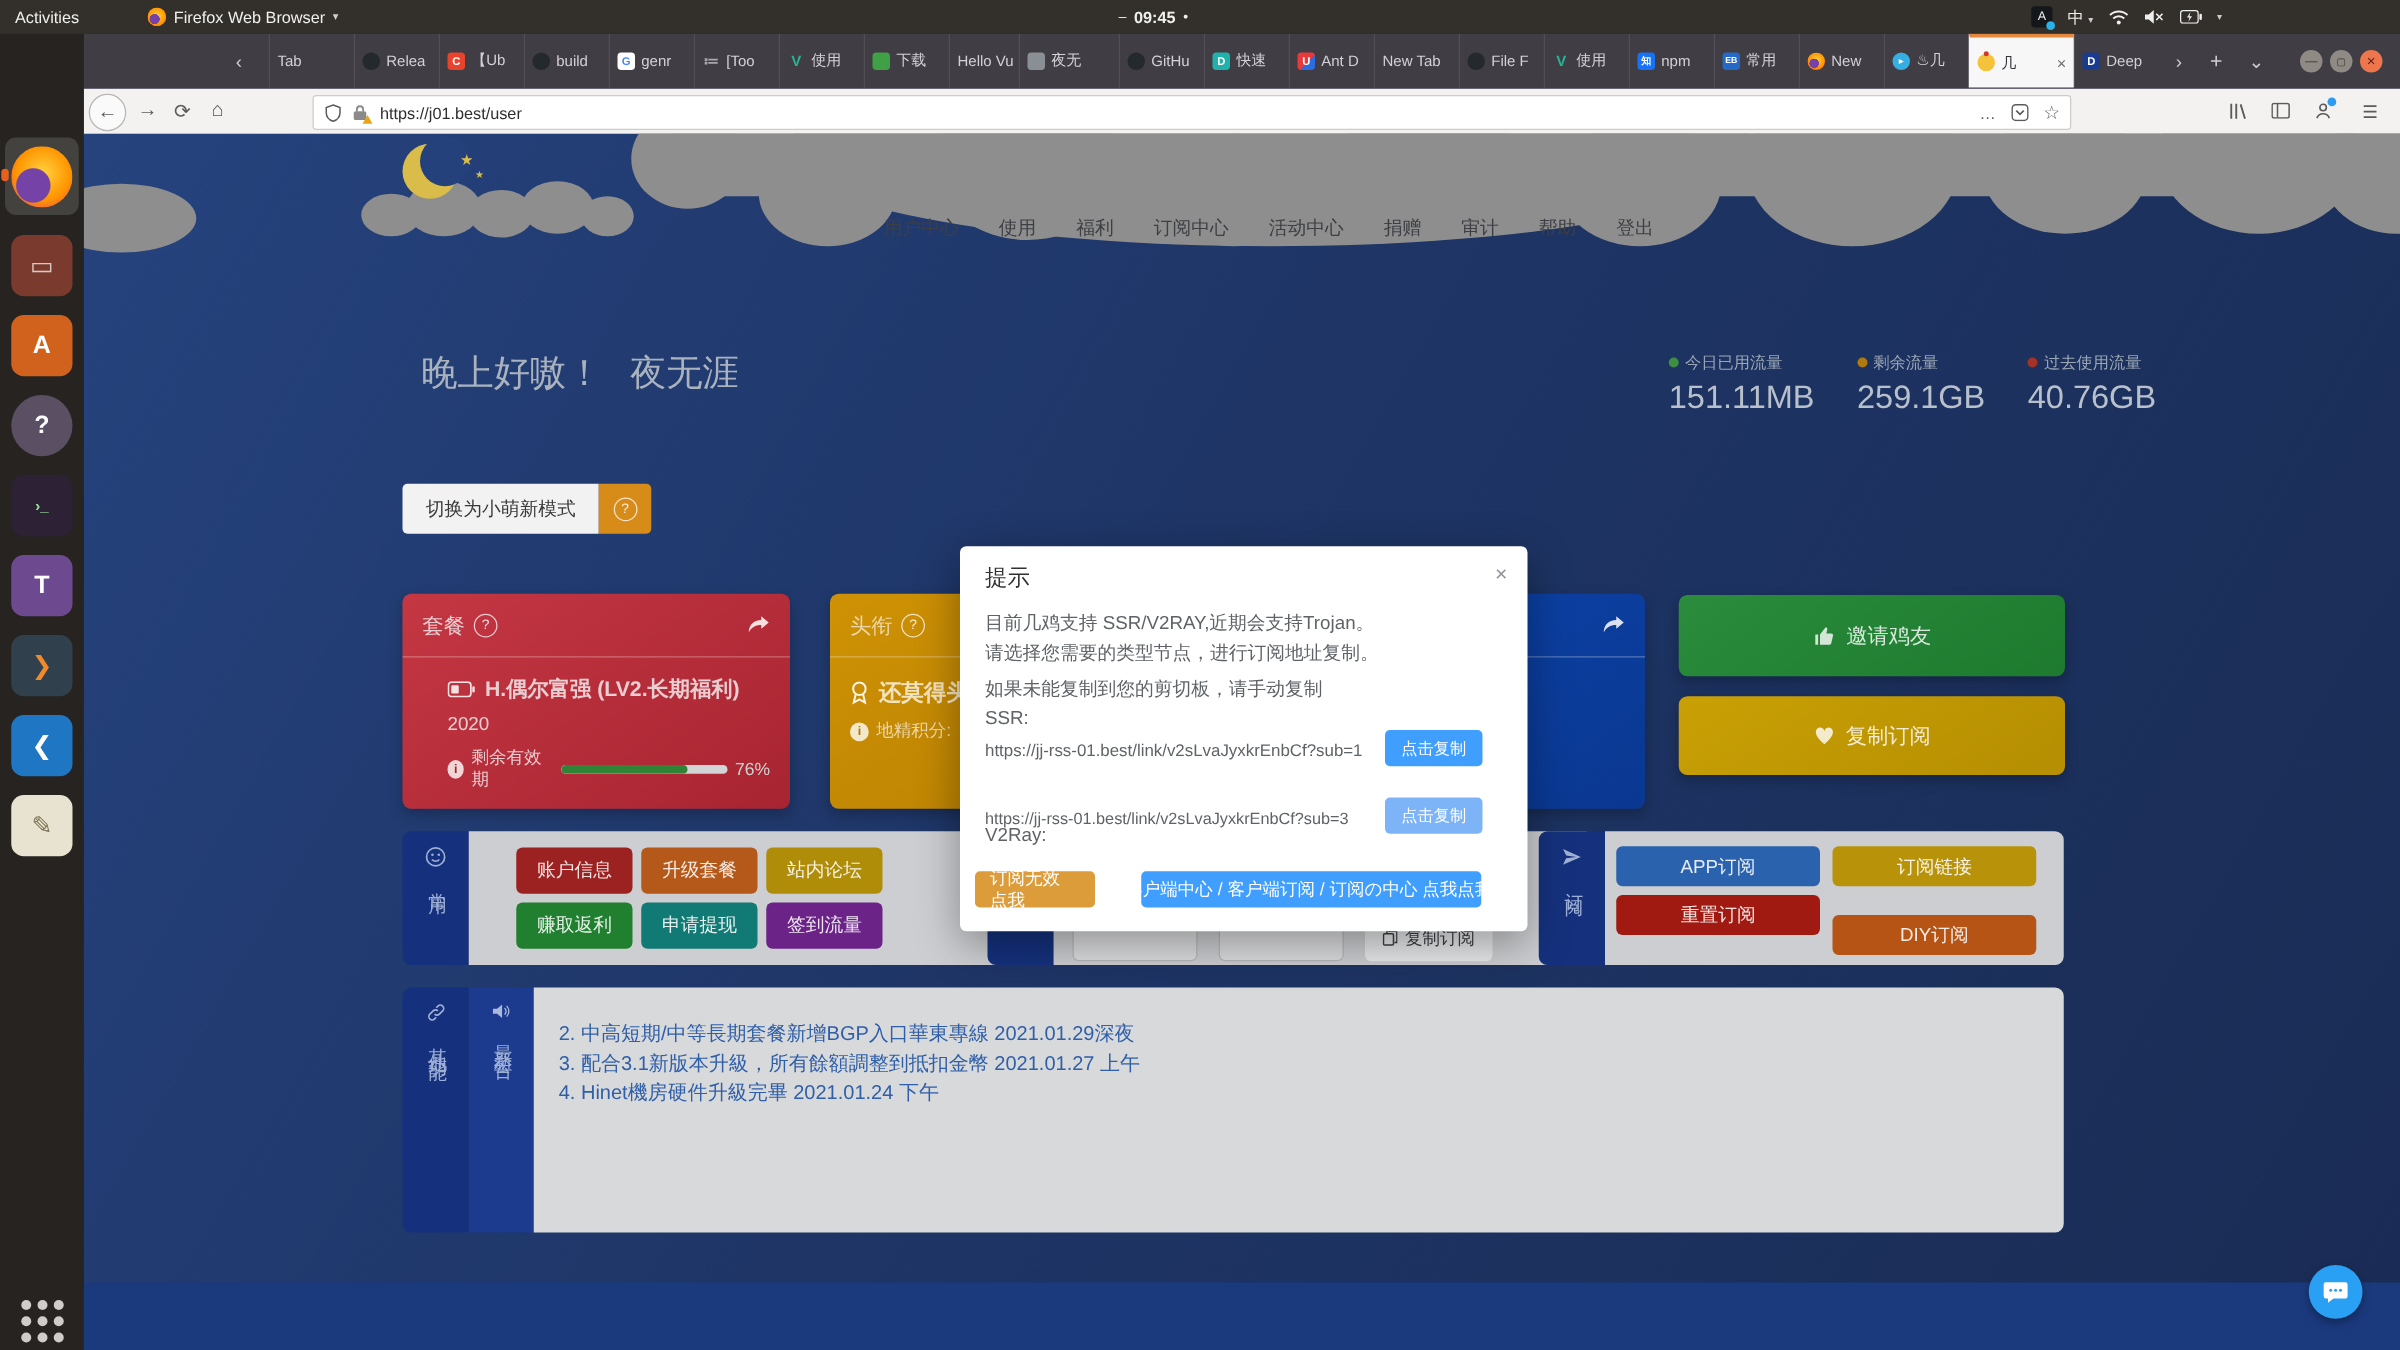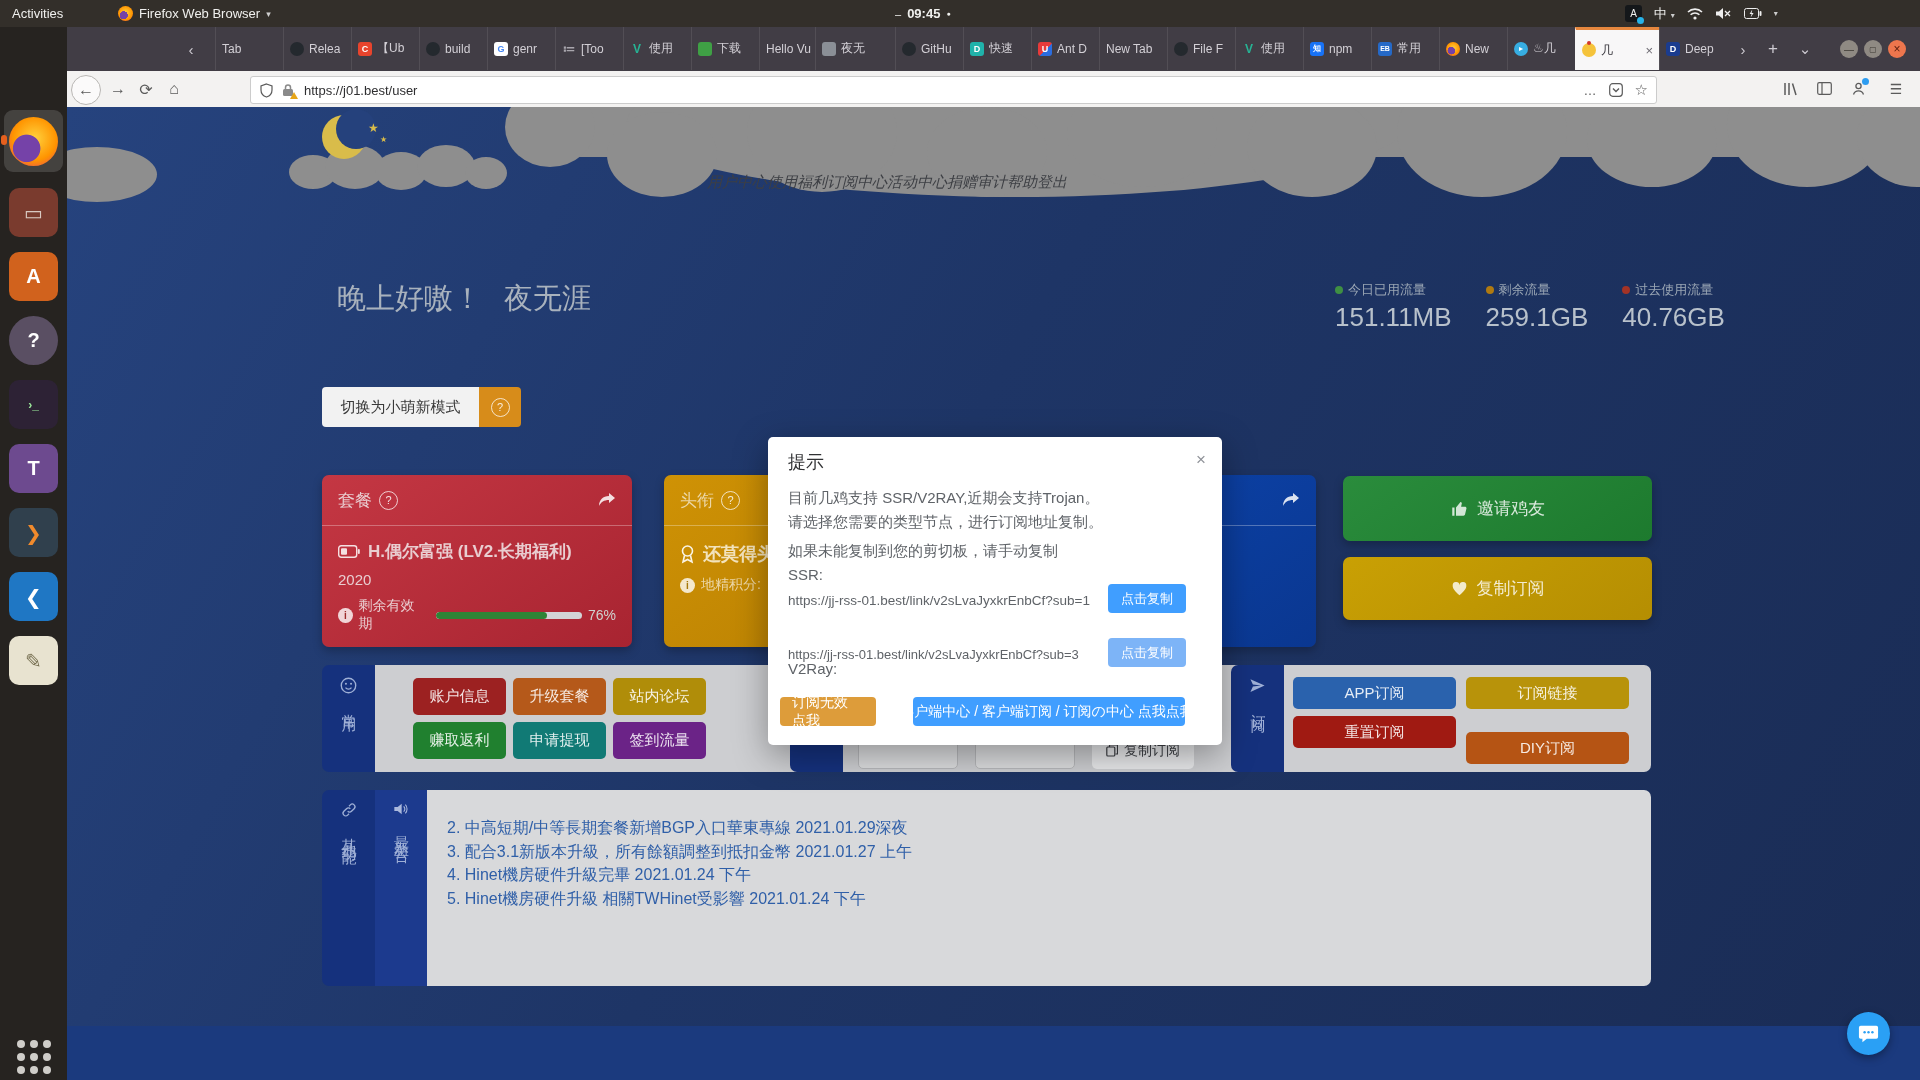--- a/index.html
+++ b/index.html
@@ -31,21 +31,21 @@
   #toolbar{position:absolute;left:0;top:44px;width:1853px;height:36px;background:#f3f2f1;
     border-bottom:1px solid #cfcdca;}
   .nbtn{position:absolute;top:7px;width:22px;height:22px;color:#5b5b5b;font-size:16px;
     display:flex;align-items:center;justify-content:center;}
   #urlbar{position:absolute;left:183px;top:5px;width:1405px;height:26px;background:#fff;
     border:1px solid #ccc;border-radius:3px;display:flex;align-items:center;font-size:13px;color:#2f2f31;}
   
   #vp{position:absolute;left:0;top:80px;width:1853px;height:973px;overflow:hidden;
     background:linear-gradient(120deg,#26437e 0%,#1e3566 45%,#1a2c55 100%);}
   .cl{position:absolute;background:#8e8e8e;border-radius:50%;}
-  #nav{position:absolute;left:640px;top:66px;display:flex;font-size:15px;color:#3d3f44;z-index:3;font-style:italic;}
+  #nav{position:absolute;left:640px;top:66px;display:flex;gap:32px;font-size:15px;color:#3d3f44;z-index:3;}
   #nav span{cursor:pointer;}
   .statlbl{font-size:13px;color:#9aa6b4;display:flex;align-items:center;gap:5px;}
   .statval{font-size:26px;color:#b8c1cb;margin-top:3px;}
   .dot{width:8px;height:8px;border-radius:50%;display:inline-block;}
   .card{position:absolute;width:310px;height:172px;border-radius:7px;color:#e9cdd0;
     box-shadow:0 4px 10px rgba(0,0,0,.25);}
   .card .hd{height:50px;display:flex;align-items:center;padding:0 16px;
     border-bottom:1px solid rgba(255,255,255,.3);font-size:17px;gap:7px;}
   .qmark{width:17px;height:17px;border:1.4px solid rgba(255,255,255,.75);border-radius:50%;
     font-size:11px;display:flex;align-items:center;justify-content:center;color:rgba(255,255,255,.85);}
@@ -389,21 +389,21 @@
     <div class="card" style="left:255px;top:368px;background:linear-gradient(145deg,#c43743,#a82431);">
       <div class="hd">
         <span>套餐</span>
         <span class="qmark">?</span>
         <span style="margin-left:auto;">
           <svg width="18" height="16" viewBox="0 0 18 16">
               <path d="M11 1l6 5-6 5V8C6 8 3 10 1 14c0-6 4-10 10-10V1z" fill="rgba(255,255,255,.85)"></path>
             </svg>
         </span>
       </div>
-      <div style="padding:14px 16px 0;">
+      <div style="padding:14px 16px 0;margin-left:20px;">
         <div style="display:flex;align-items:center;gap:8px;font-size:17px;font-weight:bold;">
           <svg width="22" height="13" viewBox="0 0 22 13">
               <rect x="0.7" y="0.7" width="18" height="11.6" rx="2.5" fill="none" stroke="rgba(255,255,255,.85)" stroke-width="1.4"></rect>
               <rect x="19.8" y="4" width="2" height="5" rx="1" fill="rgba(255,255,255,.85)"></rect>
               <rect x="3" y="3.2" width="6" height="6.6" rx="1" fill="rgba(255,255,255,.85)"></rect>
             </svg>
           <span class="nw">H.偶尔富强 (LV2.长期福利)</span>
         </div>
         <div style="margin-top:8px;font-size:15px;">2020</div>
         <div style="margin-top:9px;display:flex;align-items:center;gap:6px;font-size:14px;">
@@ -532,21 +532,20 @@
           <path d="M2 7v6h5l6 5V2L7 7H2z" fill="#aab8dc"></path>
           <path d="M16 6a6 6 0 0 1 0 8M18.5 3.5a9.5 9.5 0 0 1 0 13" fill="none" stroke="#aab8dc" stroke-width="1.6"></path>
         </svg>
       <span class="vtxt">最新公告</span>
     </div>
     <div class="panel" style="left:360px;top:683px;width:1224px;height:196px;background:#d8d9db;">
       <div style="padding:26px 0 0 20px;">
         <div class="ann">2. 中高短期/中等長期套餐新增BGP入口華東專線 2021.01.29深夜</div>
         <div class="ann">3. 配合3.1新版本升級，所有餘額調整到抵扣金幣 2021.01.27 上午</div>
         <div class="ann">4. Hinet機房硬件升級完畢 2021.01.24 下午</div>
-        <div class="ann">5. Hinet機房硬件升級 相關TWHinet受影響 2021.01.24 下午</div>
       </div>
     </div>
 
     <div class="abs" style="left:0;top:919px;width:1853px;height:54px;background:#1b3a7e;"></div>
 
     <div id="modal">
       <div class="abs nw" style="left:20px;top:13px;font-size:18px;color:#303133;">提示</div>
       <span class="abs" style="right:16px;top:13px;font-size:17px;color:#909399;cursor:pointer;">×</span>
       <div class="abs nw" style="left:20px;top:52px;">目前几鸡支持 SSR/V2RAY,近期会支持Trojan。</div>
       <div class="abs nw" style="left:20px;top:76px;">请选择您需要的类型节点，进行订阅地址复制。</div>

